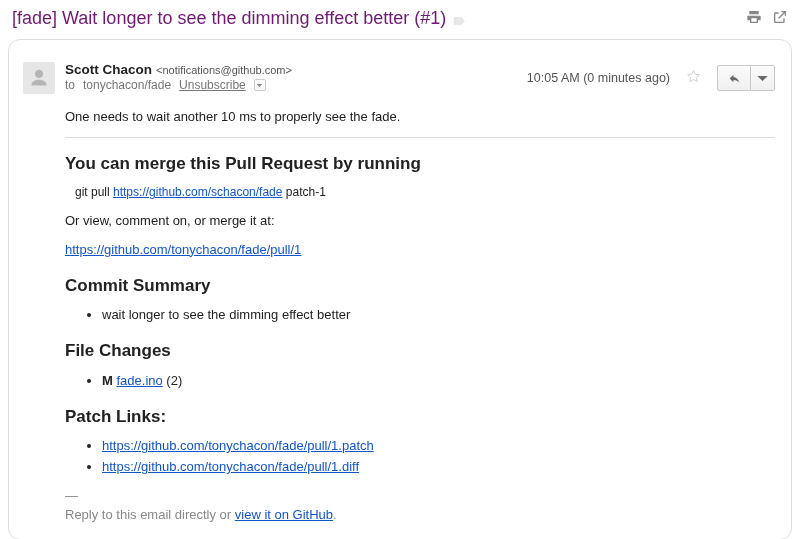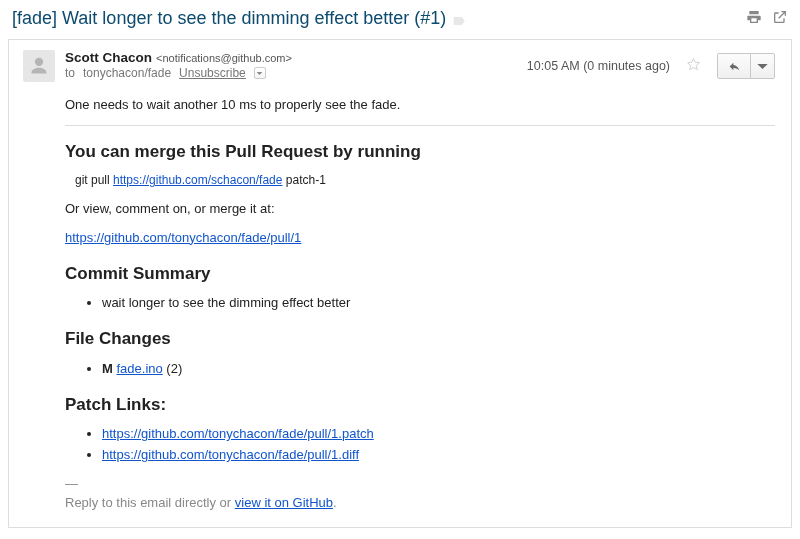--- a/index.html
+++ b/index.html
@@ -13,21 +13,21 @@
   }
   .header-row {
     display: flex;
     align-items: center;
     padding: 8px 12px 6px 12px;
   }
   .subject {
     flex: 1;
     font-size: 18px;
     font-weight: 400;
-    color: #0c4a6e;
+    color: #701a75;
     display: flex;
     align-items: center;
     gap: 6px;
   }
   .label-icon {
     width: 14px; height: 14px;
     opacity: 0.35;
   }
   .header-actions {
     display: flex;
@@ -35,23 +35,23 @@
   }
   .hdr-icon {
     width: 16px; height: 16px;
     fill: #888;
     cursor: pointer;
   }
 
   .msg {
     margin: 4px 8px 0 8px;
     border: 1px solid #ddd;
-    border-radius: 0;
+    border-radius: 12px;
     background: #fff;
-    padding: 10px 16px 14px 14px;
+    padding: 22px 16px 14px 14px;
   }
   .msg-top {
     display: flex;
     gap: 10px;
   }
   .avatar {
     width: 32px; height: 32px;
     background: #e6e6e6;
     display: flex;
     align-items: center;

